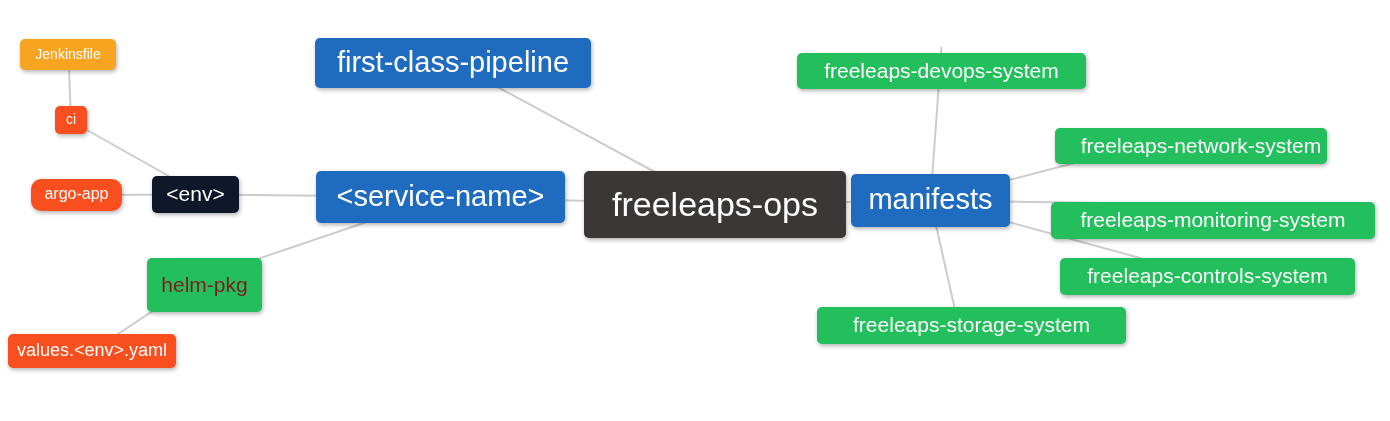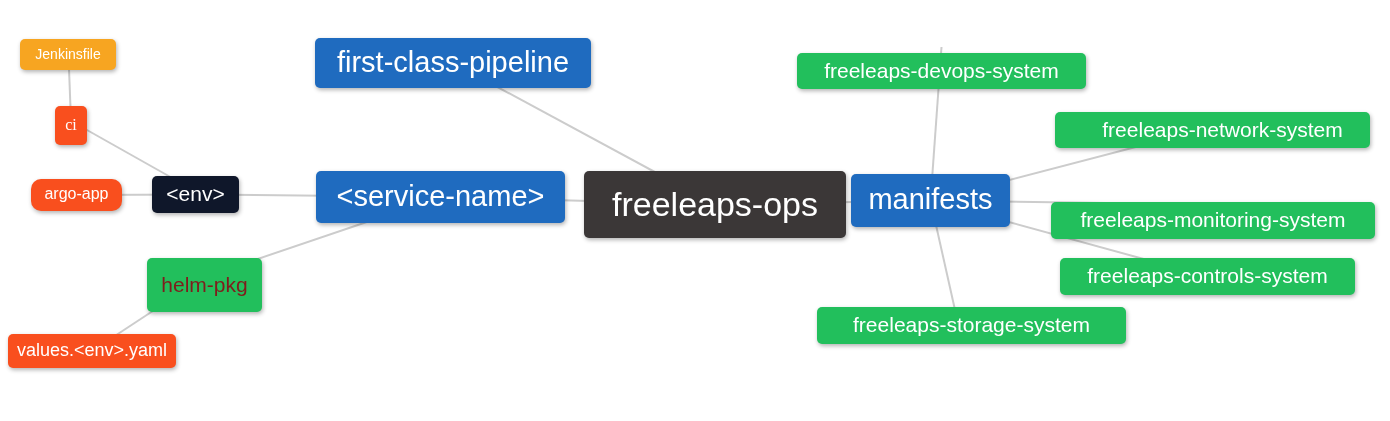--- a/index.html
+++ b/index.html
@@ -52,27 +52,27 @@
       <line x1="440.5" y1="197" x2="715" y2="204.5" stroke="#cccccc" stroke-width="2"></line>
       <line x1="715" y1="204.5" x2="930.5" y2="200.5" stroke="#cccccc" stroke-width="2"></line>
       <line x1="930.5" y1="200.5" x2="941.5" y2="47" stroke="#cccccc" stroke-width="2"></line>
       <line x1="930.5" y1="200.5" x2="1201" y2="130" stroke="#cccccc" stroke-width="2"></line>
       <line x1="930.5" y1="200.5" x2="1213" y2="204.5" stroke="#cccccc" stroke-width="2"></line>
       <line x1="930.5" y1="200.5" x2="1207.5" y2="276.5" stroke="#cccccc" stroke-width="2"></line>
       <line x1="930.5" y1="200.5" x2="958.5" y2="325.5" stroke="#cccccc" stroke-width="2"></line>
     </svg>
 
   <div class="node" style="left: 20px; top: 27px; width: 96px; height: 31px; font-size: 14px; background: rgb(247, 165, 33); color: rgb(255, 255, 255); margin-top: 12px;">Jenkinsfile</div>
-  <div class="node" style="left: 55px; top: 106px; width: 32px; height: 39px; font-size: 16px; background: rgb(249, 79, 30); color: rgb(255, 255, 255); font-family: Liberation Serif, serif;">ci</div>
+  <div class="node" style="left: 55px; top: 106px; width: 32px; height: 28px; font-size: 14px; background: rgb(249, 79, 30); color: rgb(255, 255, 255);">ci</div>
   <div class="node" style="left: 31px; top: 179px; width: 91px; height: 32px; font-size: 16px; background: rgb(249, 79, 30); color: rgb(255, 255, 255); border-radius: 10px;">argo-app</div>
   <div class="node" style="left: 152px; top: 176px; width: 87px; height: 37px; font-size: 21px; background: #0f172a; color: rgb(255, 255, 255); text-align: right;">&lt;env&gt;</div>
   <div class="node" style="left: 147px; top: 258px; width: 115px; height: 54px; font-size: 21px; background: rgb(34, 191, 92); color: #7f1d1d;">helm-pkg</div>
   <div class="node" style="left: 8px; top: 334px; width: 168px; height: 34px; font-size: 18px; background: rgb(249, 79, 30); color: rgb(255, 255, 255);">values.&lt;env&gt;.yaml</div>
   <div class="node" style="left: 315px; top: 38px; width: 276px; height: 50px; font-size: 29px; background: rgb(31, 107, 191); color: #ffffff;">first-class-pipeline</div>
   <div class="node" style="left: 316px; top: 171px; width: 249px; height: 52px; font-size: 29px; background: rgb(31, 107, 191); color: rgb(255, 255, 255);">&lt;service-name&gt;</div>
   <div class="node" style="left: 584px; top: 171px; width: 262px; height: 67px; font-size: 34px; background: rgb(59, 55, 55); color: rgb(255, 255, 255);">freeleaps-ops</div>
   <div class="node" style="left: 851px; top: 174px; width: 159px; height: 53px; font-size: 29px; background: rgb(31, 107, 191); color: rgb(255, 255, 255);">manifests</div>
   <div class="node" style="left: 797px; top: 29px; width: 289px; height: 36px; font-size: 21px; background: rgb(34, 191, 92); color: rgb(255, 255, 255); margin-top: 24px;">freeleaps-devops-system</div>
-  <div class="node" style="left: 1055px; top: 112px; width: 315px; height: 36px; font-size: 21px; background: rgb(34, 191, 92); color: rgb(255, 255, 255); padding-left: 20px;">freeleaps-network-system</div>
+  <div class="node" style="left: 1055px; top: 128px; width: 272px; height: 36px; font-size: 21px; background: rgb(34, 191, 92); color: rgb(255, 255, 255); padding-left: 20px;">freeleaps-network-system</div>
   <div class="node" style="left: 1051px; top: 186px; width: 324px; height: 37px; font-size: 21px; background: rgb(34, 191, 92); color: rgb(255, 255, 255); margin-top: 16px;">freeleaps-monitoring-system</div>
   <div class="node" style="left: 1060px; top: 258px; width: 295px; height: 37px; font-size: 21px; background: rgb(34, 191, 92); color: rgb(255, 255, 255);">freeleaps-controls-system</div>
   <div class="node" style="left: 817px; top: 307px; width: 309px; height: 37px; font-size: 21px; background: rgb(34, 191, 92); color: rgb(255, 255, 255);">freeleaps-storage-system</div>
 </div>
 
 </body></html>

